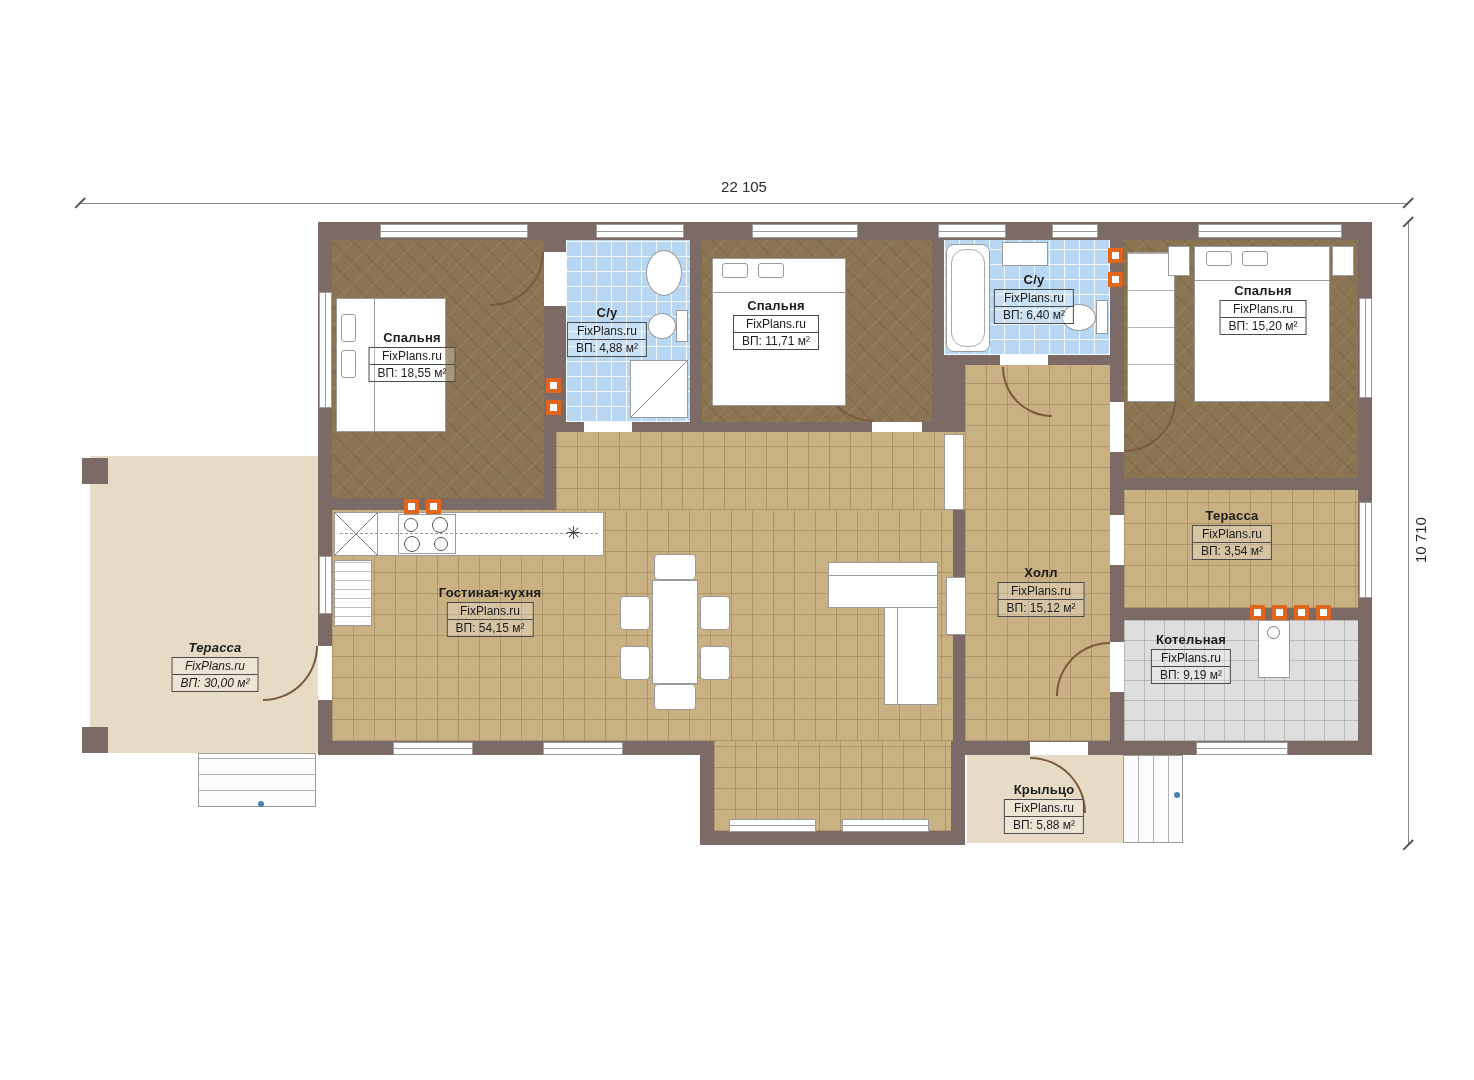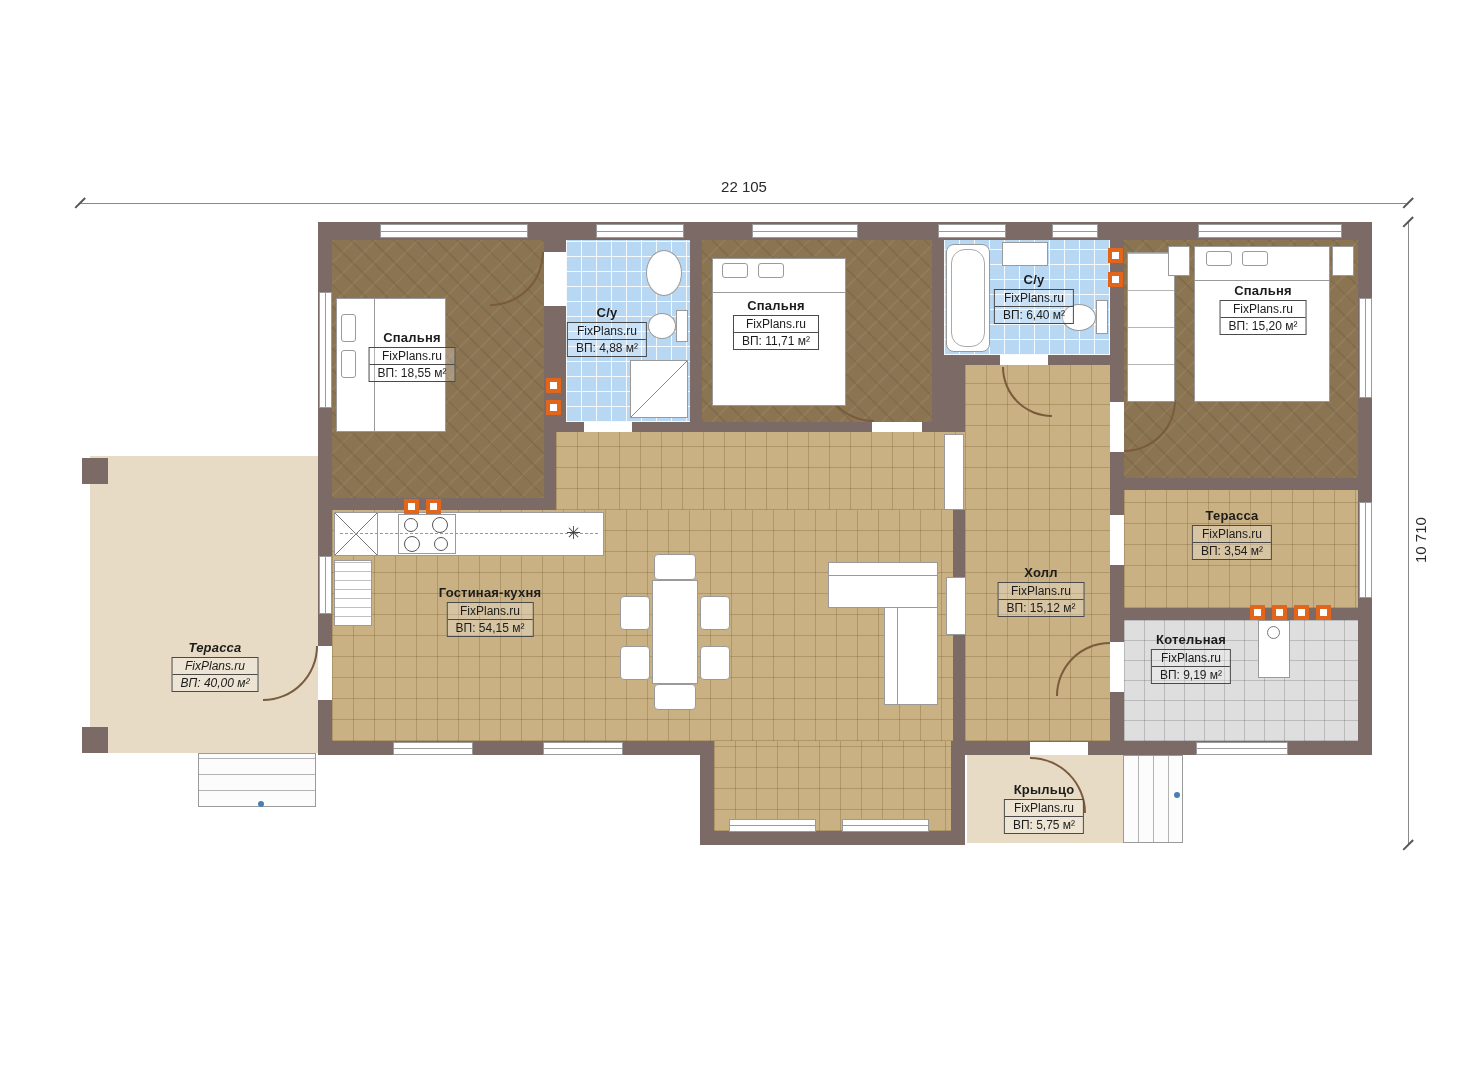--- a/index.html
+++ b/index.html
@@ -251,21 +251,21 @@
       <div class="r2">ВП: 3,54 м²</div></div>
   </div>
   <div class="label" style="left:1191px;top:632px;">
     <div class="nm">Котельная</div>
     <div class="bx"><div class="r1">FixPlans.ru</div>
       <div class="r2">ВП: 9,19 м²</div></div>
   </div>
   <div class="label" style="left:215px;top:640px;font-style:italic;">
     <div class="nm">Терасса</div>
     <div class="bx"><div class="r1">FixPlans.ru</div>
-      <div class="r2">ВП: 40,00 м²</div></div>
+      <div class="r2">ВП: 30,00 м²</div></div>
   </div>
   <div class="label" style="left:1044px;top:782px;">
     <div class="nm">Крыльцо</div>
     <div class="bx"><div class="r1">FixPlans.ru</div>
-      <div class="r2">ВП: 5,75 м²</div></div>
+      <div class="r2">ВП: 5,88 м²</div></div>
   </div>
 
 </div>
 
 </body></html>

